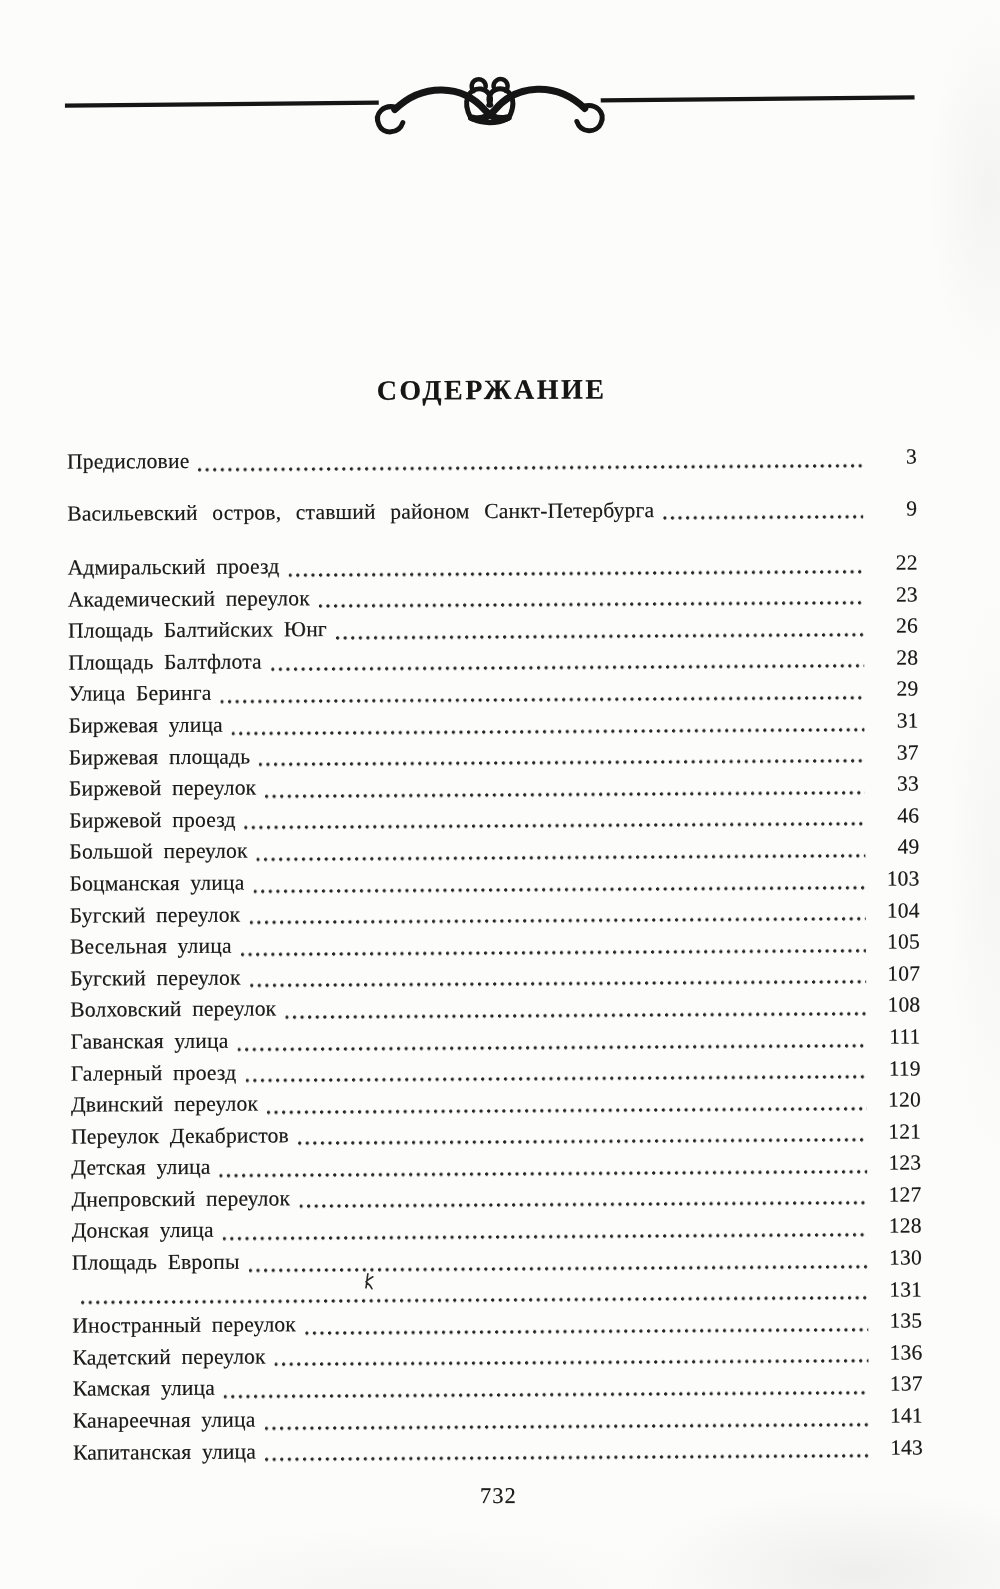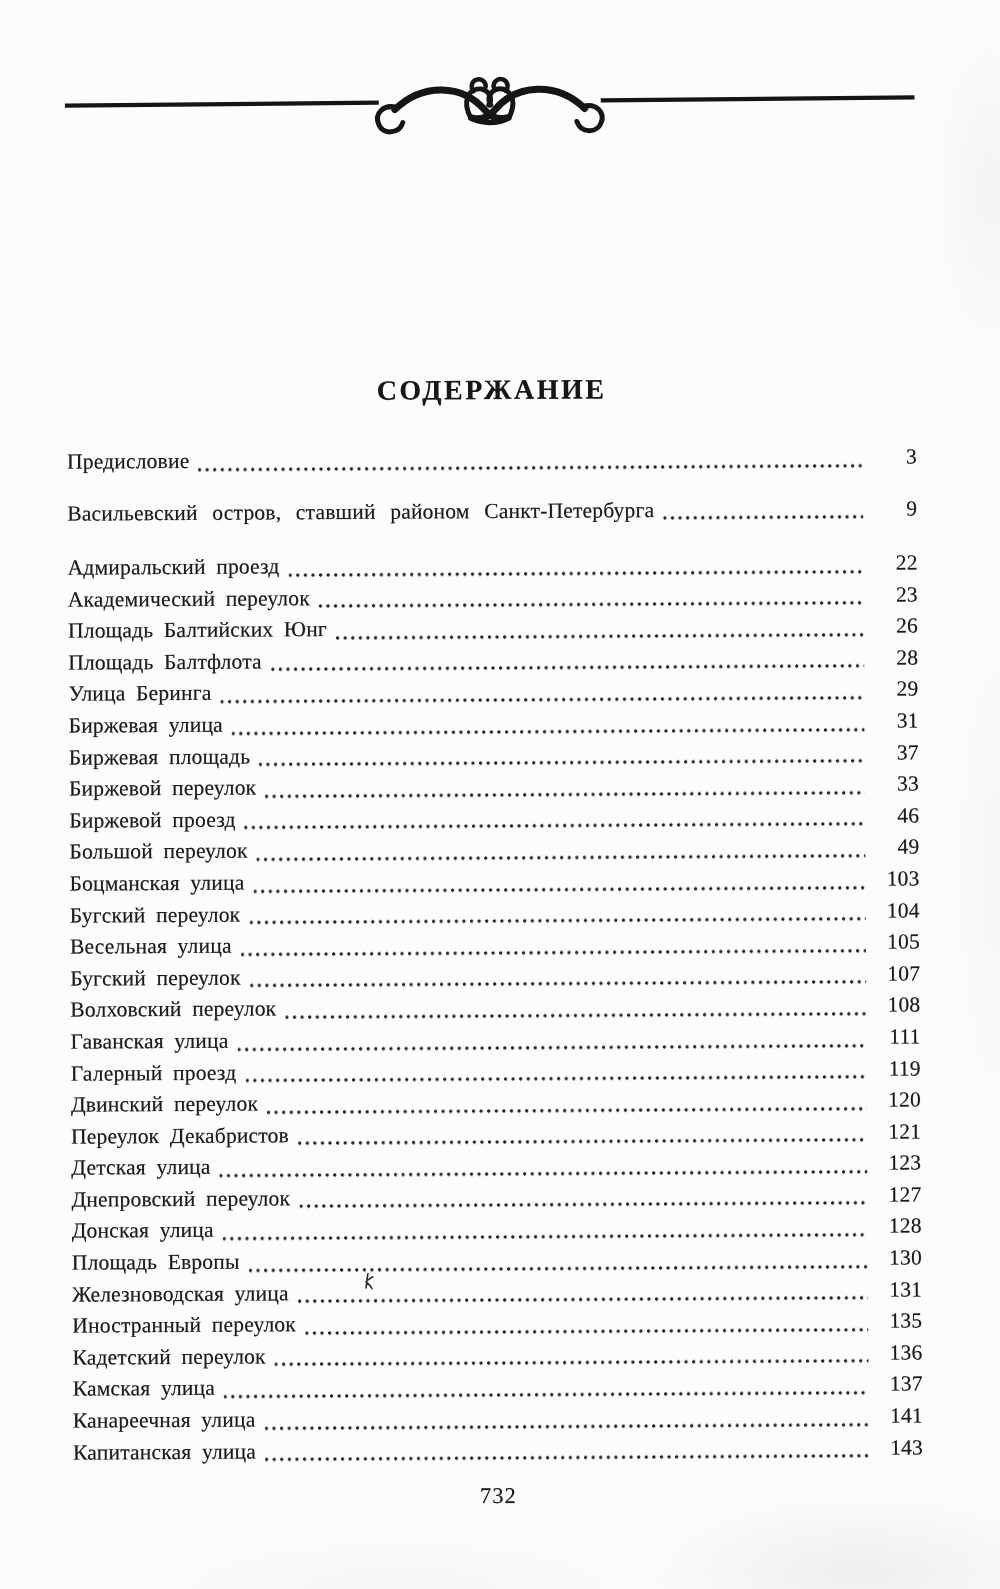--- a/index.html
+++ b/index.html
@@ -229,21 +229,20 @@
           <span class="lbl">Донская улица</span>
           <span class="dots"></span>
           <span class="pg">128</span>
         </div>
       <div class="row">
           <span class="lbl">Площадь Европы</span>
           <span class="dots"></span>
           <span class="pg">130</span>
         </div>
       <div class="row">
-          <span class="lbl">Железноводская улица</span>
           <span class="dots"></span>
           <span class="pg">131</span>
         </div>
       <div class="row">
           <span class="lbl">Иностранный переулок</span>
           <span class="dots"></span>
           <span class="pg">135</span>
         </div>
       <div class="row">
           <span class="lbl">Кадетский переулок</span>

